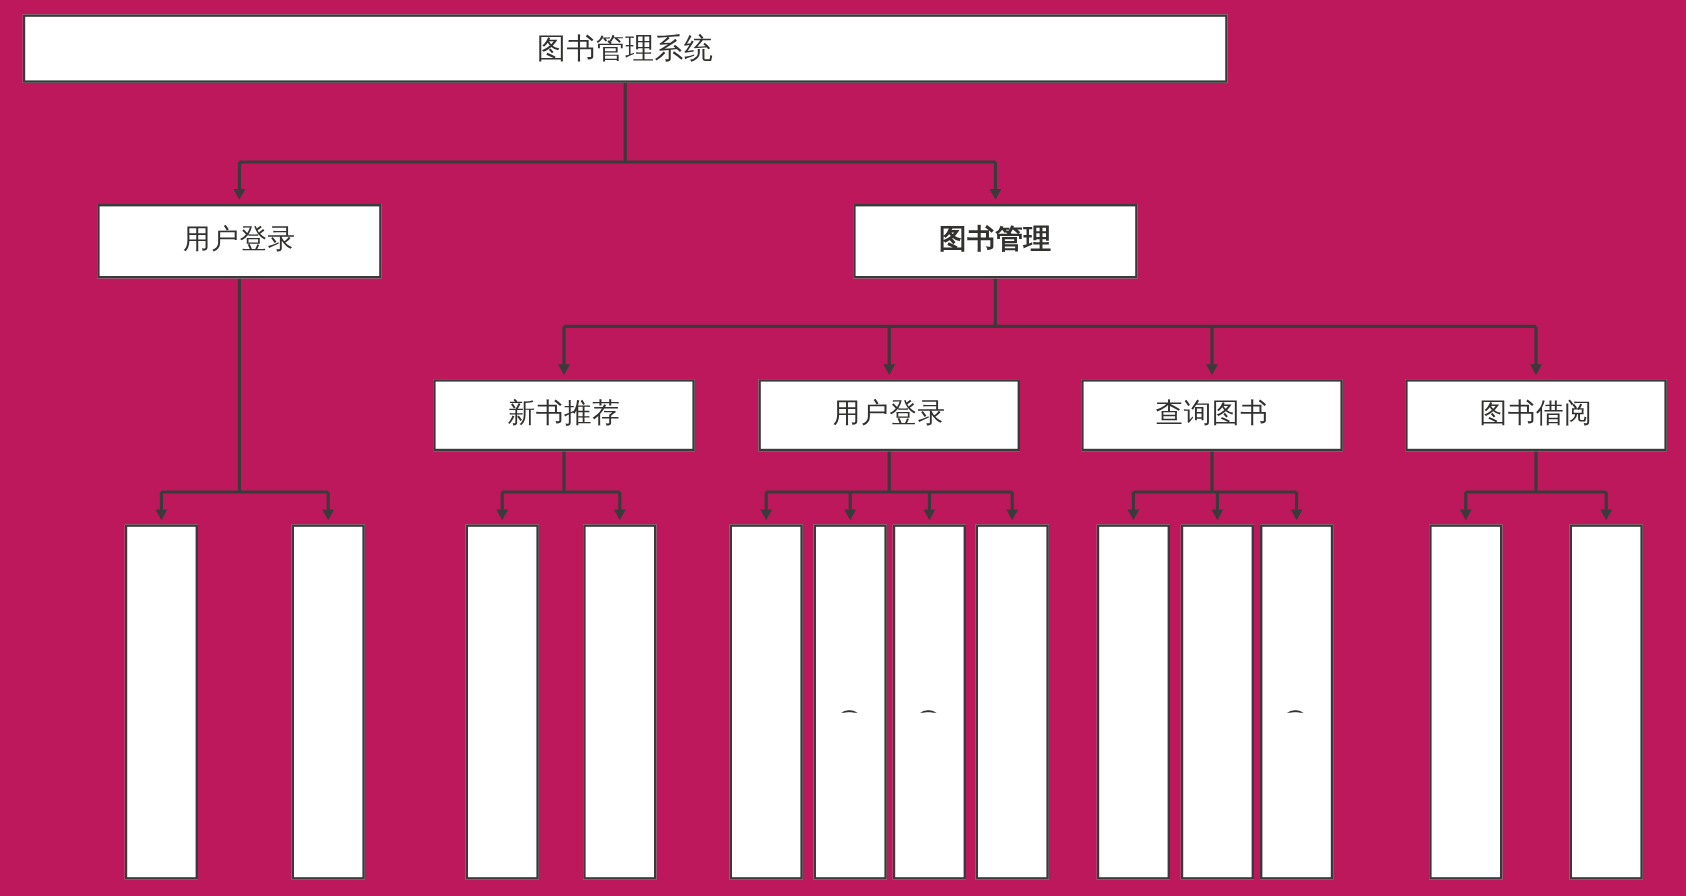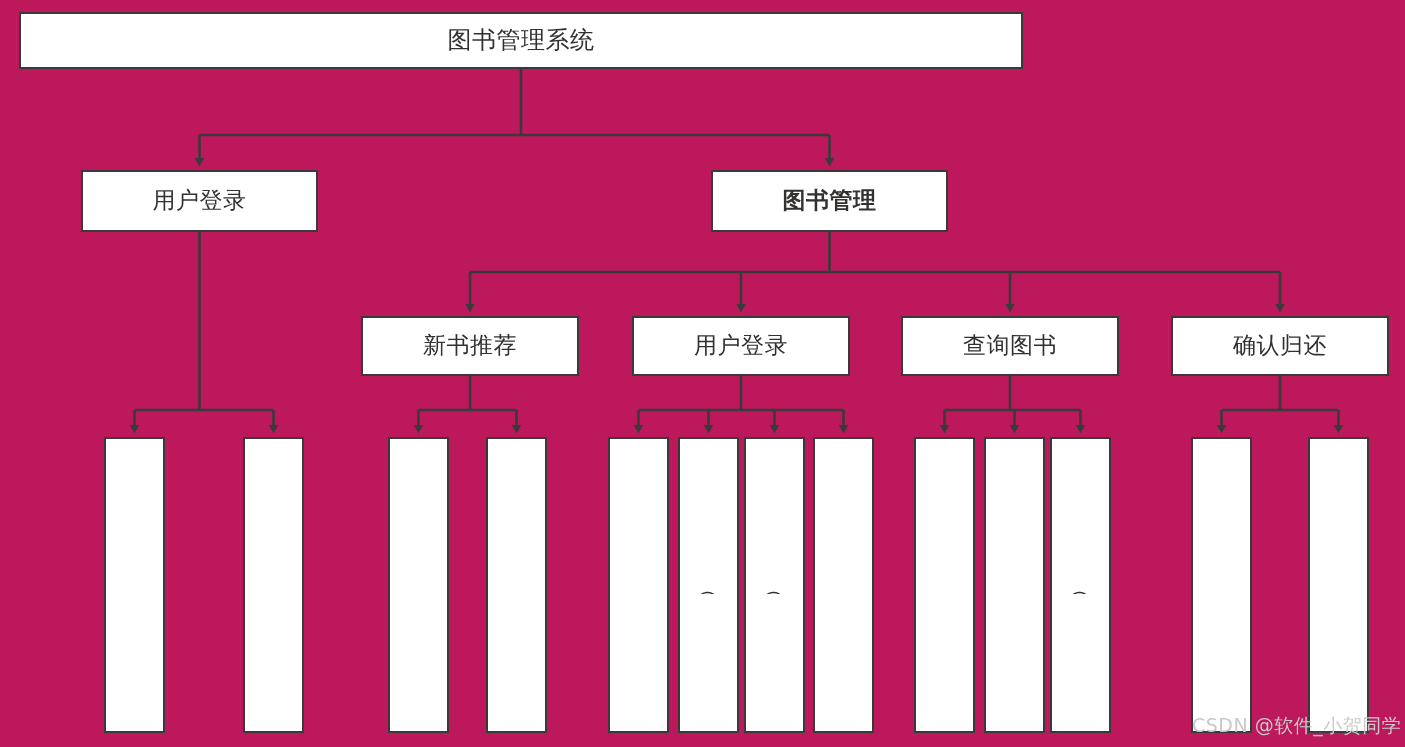--- a/index.html
+++ b/index.html
@@ -136,21 +136,21 @@
       <div class="node horiz" style="left: 361px; top: 316px; width: 218px; height: 60px;">
         <span class="lbl">新书推荐</span>
       </div>
       <div class="node horiz" style="left: 632px; top: 316px; width: 218px; height: 60px;">
         <span class="lbl">用户登录</span>
       </div>
       <div class="node horiz" style="left: 901px; top: 316px; width: 218px; height: 60px;">
         <span class="lbl">查询图书</span>
       </div>
       <div class="node horiz" style="left: 1171px; top: 316px; width: 218px; height: 60px;">
-        <span class="lbl">确认归还</span>
+        <span class="lbl">图书借阅</span>
       </div>
       <div class="node vert" style="left: 104px; top: 437px; width: 61px; height: 296px;">
         <span class="lbl">用户登录</span>
       </div>
       <div class="node vert" style="left: 243px; top: 437px; width: 61px; height: 296px;">
         <span class="lbl">注销登录</span>
       </div>
       <div class="node vert" style="left: 388px; top: 437px; width: 61px; height: 296px;">
         <span class="lbl">查询图书</span>
       </div>
@@ -179,15 +179,14 @@
         <span class="lbl">确认归还（管理员）</span>
       </div>
       <div class="node vert" style="left: 1191px; top: 437px; width: 61px; height: 296px;">
         <span class="lbl">新增借阅记录</span>
       </div>
       <div class="node vert" style="left: 1308px; top: 437px; width: 61px; height: 296px;">
         <span class="lbl">查询借阅记录</span>
       </div>
     </div>
 
-  <div class="watermark" style="left: 1192px; top: 713px;">CSDN @软件_小贺同学</div>
 
 </div>
 
 </body></html>

